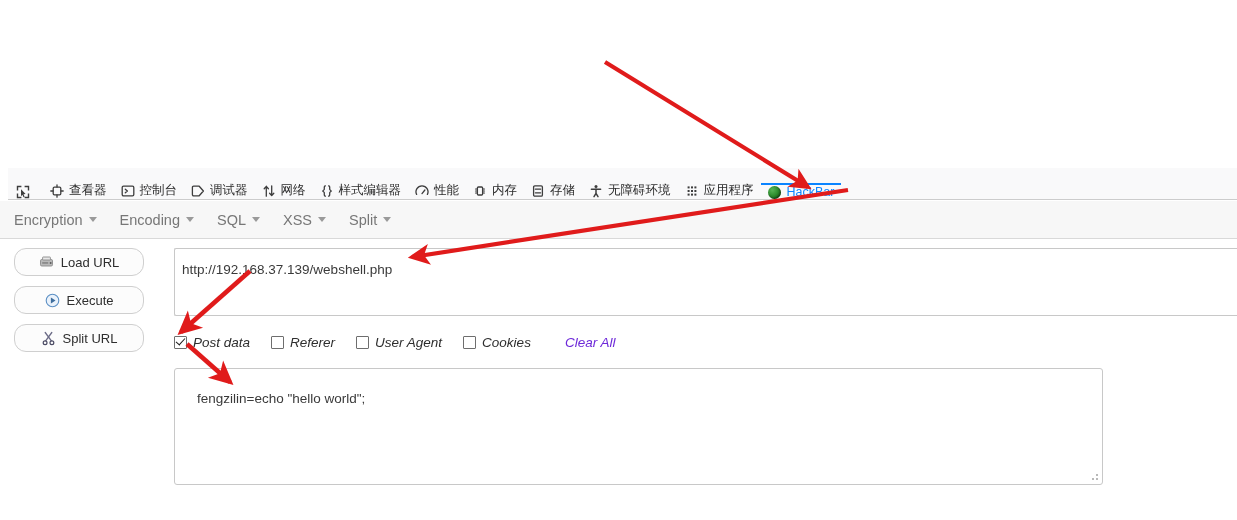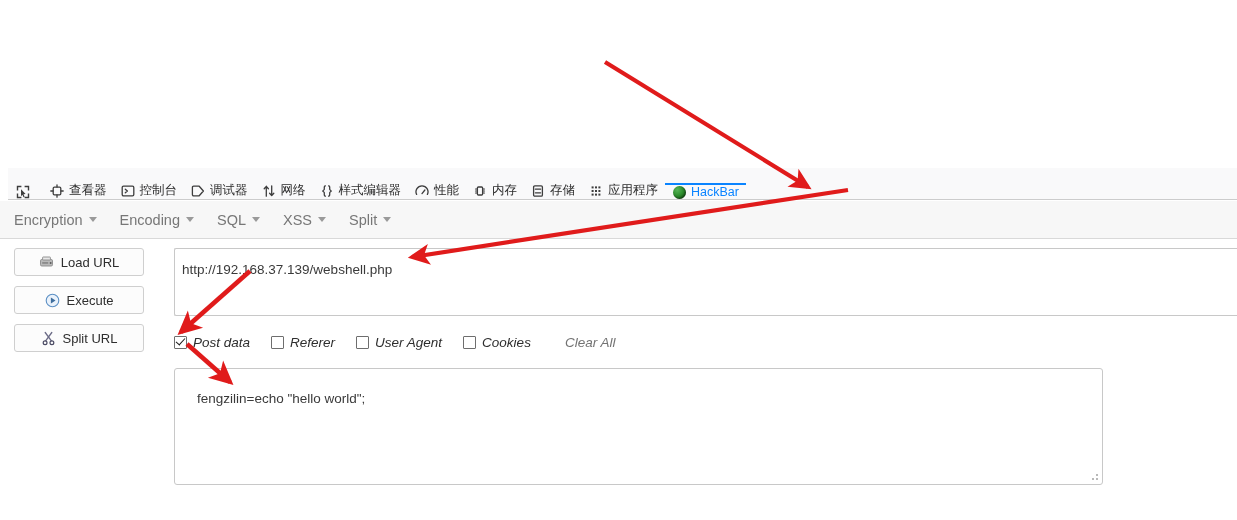--- a/index.html
+++ b/index.html
@@ -120,21 +120,21 @@
     position: absolute;
     left: 14px; top: 9px;
     width: 130px;
   }
   .act-btn {
     width: 130px;
     height: 28px;
     margin-bottom: 10px;
     background: #fcfcfc;
     border: 1px solid #cfcfcf;
-    border-radius: 3px;
+    border-radius: 12px;
     display: flex;
     align-items: center;
     justify-content: center;
     gap: 7px;
     font-size: 13px;
     color: #2e2e2e;
     box-sizing: border-box;
   }
   .act-ico {
     width: 15px; height: 15px;
@@ -193,21 +193,21 @@
   .cbox.checked::after {
     content: "";
     position: absolute;
     left: 3px; top: -1px;
     width: 4px; height: 8px;
     border: solid #1a1a1a;
     border-width: 0 1.6px 1.6px 0;
     transform: rotate(42deg);
   }
   #clear-all {
-    color: #737373;
+    color: #6d28d9;
     font-size: 13.5px;
     margin-left: 13px;
     white-space: nowrap;
   }
 
   
   #postdata-area {
     position: absolute;
     left: 174px; top: 129px;
     width: 929px;
@@ -334,20 +334,30 @@
   <div class="tool-btn">
     <span class="tool-ico">
       <svg width="14" height="14" viewBox="0 0 14 14">
         <rect x="2.6" y="1.8" width="8.8" height="10.4" rx="1.2" fill="none" stroke="#3d3d3d" stroke-width="1.3"></rect>
         <path d="M4.4 5.2h5.2M4.4 8.8h5.2" stroke="#3d3d3d" stroke-width="1.3" stroke-linecap="round"></path>
       </svg>
     </span>
     <span class="tool-label">存储</span>
   </div>
 
+  <div class="tool-btn">
+    <span class="tool-ico">
+      <svg width="14" height="14" viewBox="0 0 14 14">
+        <circle cx="7" cy="2.4" r="1.5" fill="#3d3d3d"></circle>
+        <path d="M2.4 5.2h9.2" stroke="#3d3d3d" stroke-width="1.5" stroke-linecap="round"></path>
+        <path d="M7 5.2v4.2M7 9.4l-2 3.2M7 9.4l2 3.2" stroke="#3d3d3d" stroke-width="1.5" stroke-linecap="round"></path>
+      </svg>
+    </span>
+    <span class="tool-label">无障碍环境</span>
+  </div>
 
   <div class="tool-btn">
     <span class="tool-ico">
       <svg width="14" height="14" viewBox="0 0 14 14">
         <g fill="#3d3d3d">
           <rect x="2.6" y="2.4" width="2" height="2"></rect>
             <rect x="6" y="2.4" width="2" height="2"></rect>
             <rect x="9.4" y="2.4" width="2" height="2"></rect>
           <rect x="2.6" y="6" width="2" height="2"></rect>
             <rect x="6" y="6" width="2" height="2"></rect>

